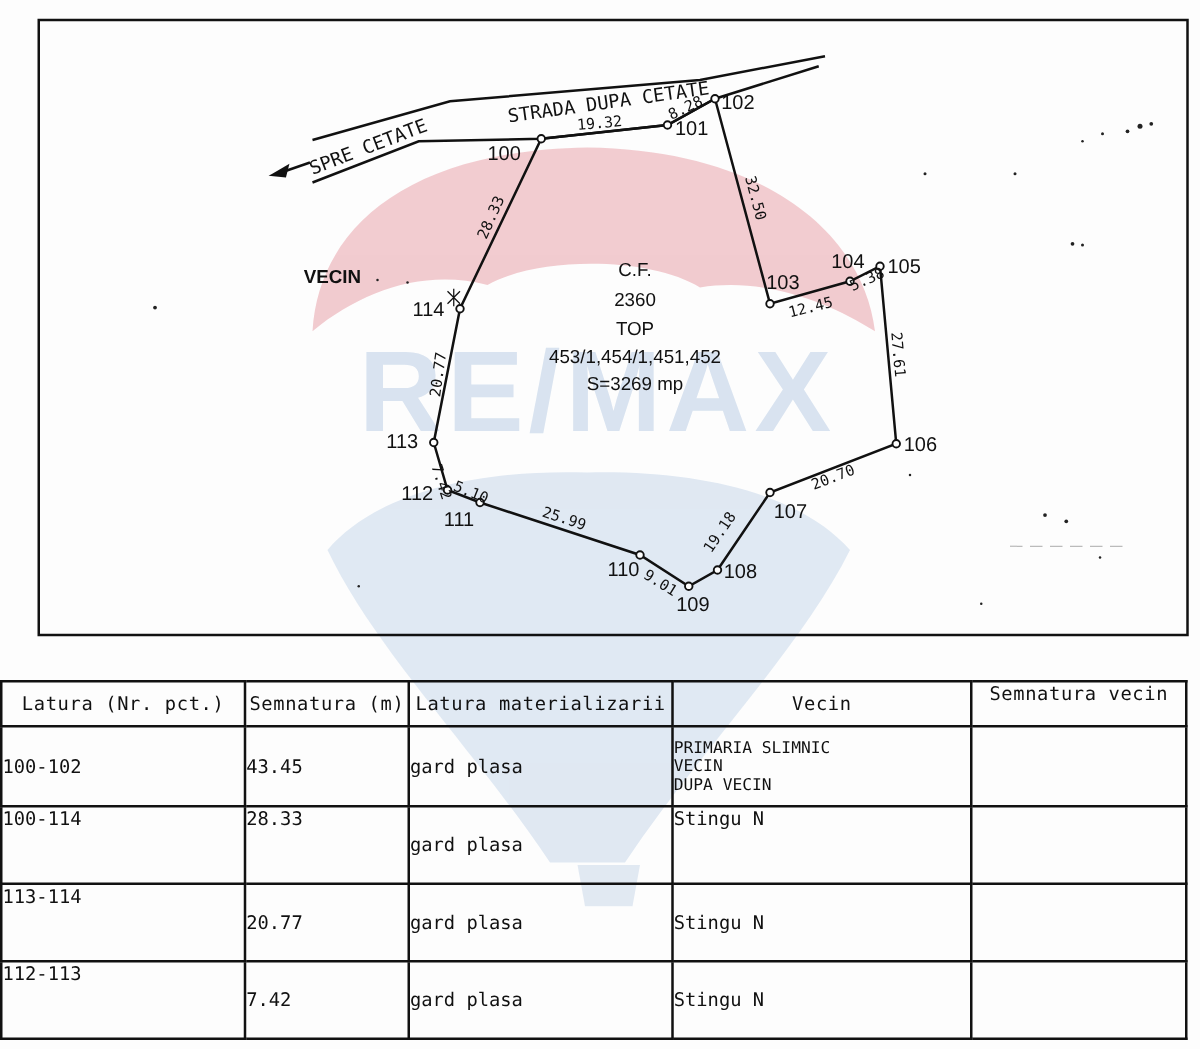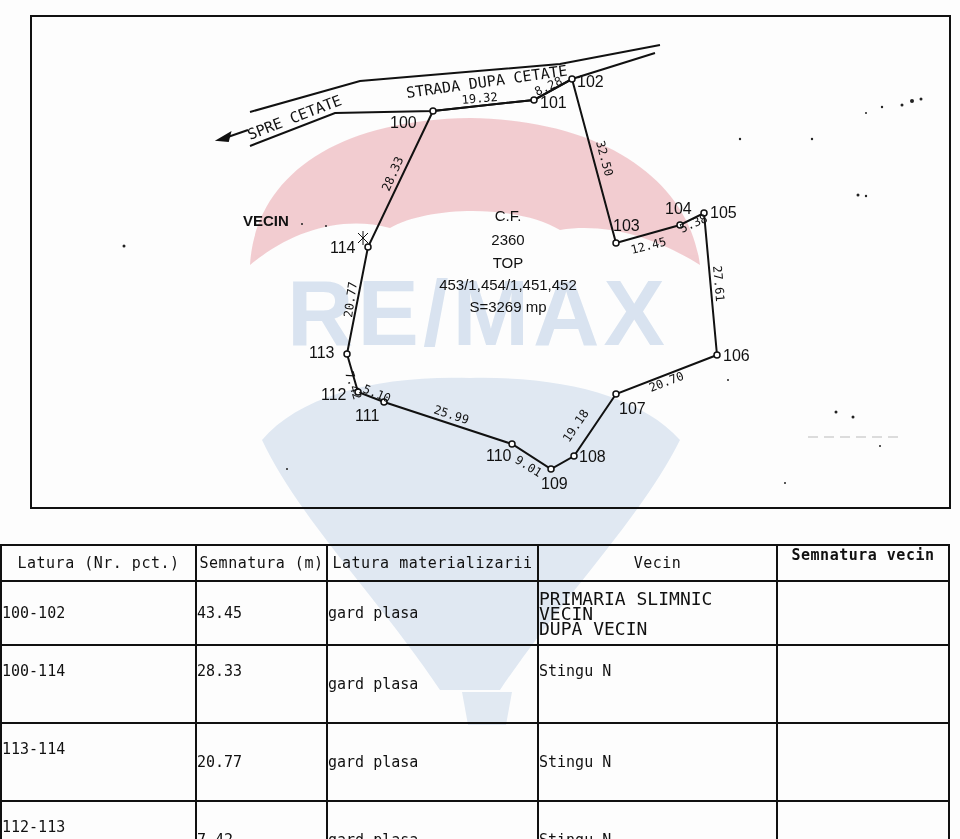--- a/index.html
+++ b/index.html
@@ -18,25 +18,25 @@
       border-collapse: collapse; table-layout: fixed;
       font-family: "DejaVu Sans Mono", monospace;
       font-size: 15px; color: #111;
       background: transparent;
     }
     #legend-table th, #legend-table td {
       border: 2px solid #111; padding: 0;
       background: transparent;
     }
     #legend-table th { font-weight: normal; height: 34px; font-size: 15px; letter-spacing: 0.5px; }
-    #legend-table th.sig { vertical-align: top; font-weight: bold; }
+    #legend-table th.sig { vertical-align: top; }
     #legend-table td { height: 60px; vertical-align: middle; }
-    #legend-table td.vecin-multi { font-size: 18px; line-height: 15px; border-radius: 10px; }
+    #legend-table td.vecin-multi { font-size: 13px; line-height: 15px; border-radius: 10px; }
     #legend-table td.vecin-multi span { display: block; }
-    #legend-table td.single { vertical-align: top; padding-top: 16px; margin-top: 41px; }
+    #legend-table td.single { vertical-align: top; padding-top: 0; margin-top: 41px; }
     #legend-table tr.r0 td { height: 62px; }
   </style>
 </head>
 <body>
 
 <svg id="plan-svg" width="960" height="839" viewBox="0 0 960 839">
 
   <g opacity="0.85">
     <path d="M250,265 C255,180 330,120 470,118 C610,120 690,185 700,265 C660,240 610,222 560,230 C520,205 430,205 390,228 C340,215 290,232 250,265 Z" fill="#f0c3c8"></path>
     <path d="M262,440 C300,395 380,375 470,378 C560,376 640,395 680,440 C640,520 560,600 500,690 L440,690 C380,600 300,520 262,440 Z" fill="#dbe5f1"></path>

